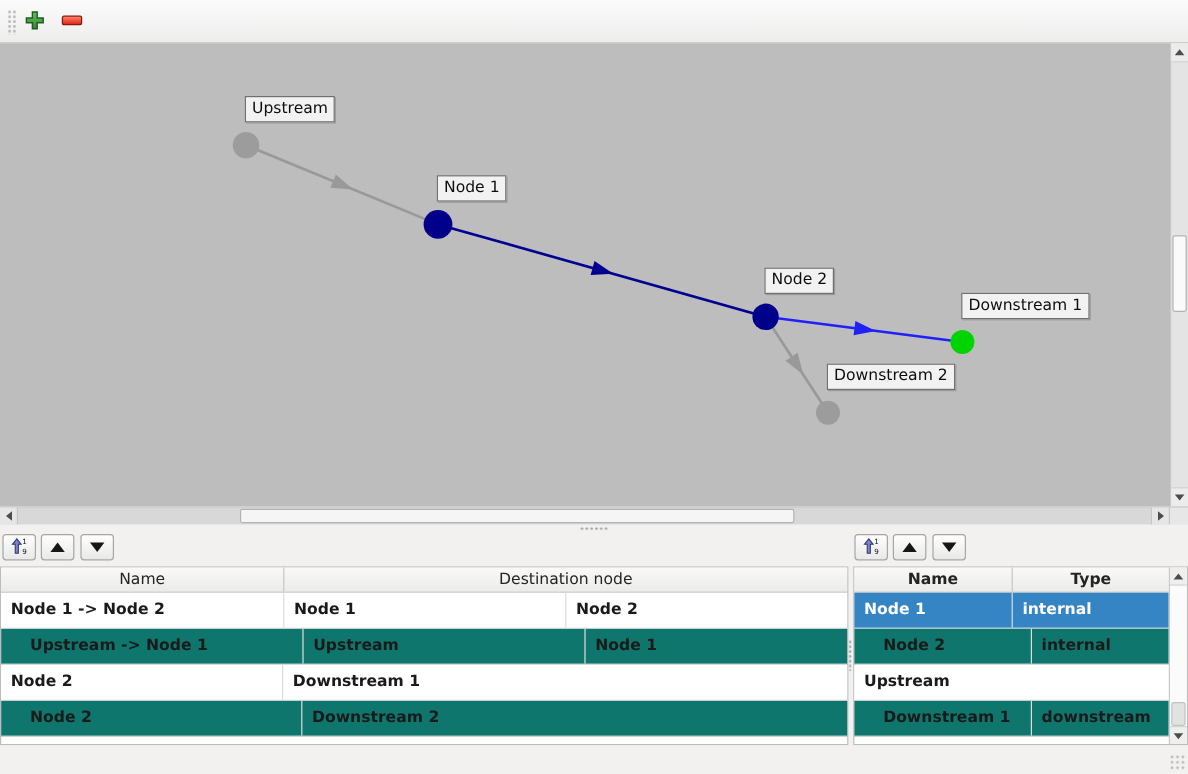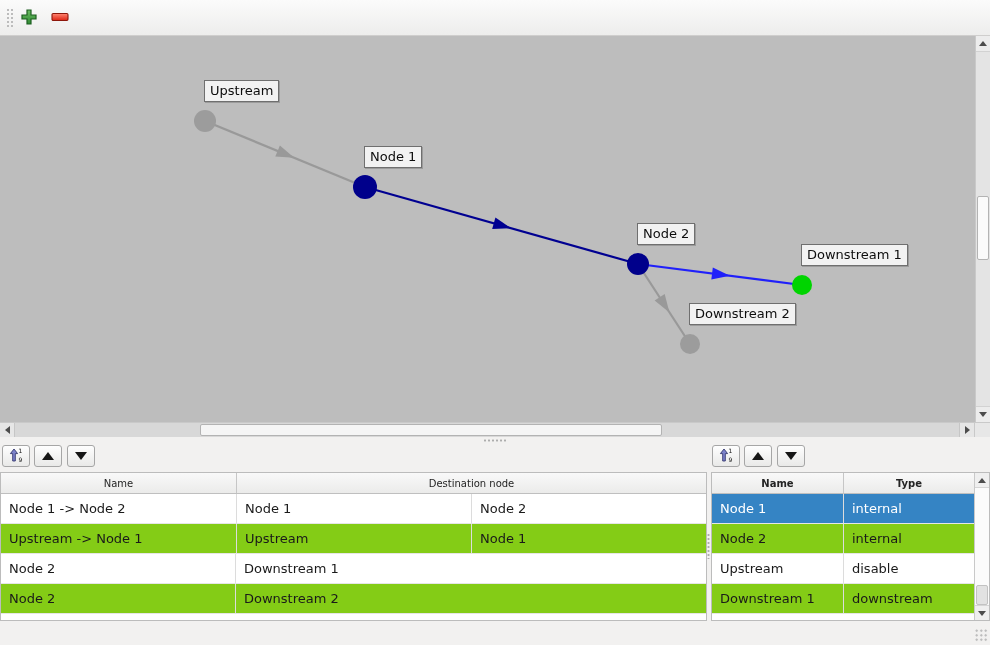--- a/index.html
+++ b/index.html
@@ -70,28 +70,28 @@
   .mini-btn .tri-b-up { width:0;height:0;border-left:6px solid transparent;border-right:6px solid transparent;border-bottom:8px solid #161616; }
   .mini-btn .tri-b-down { width:0;height:0;border-left:6px solid transparent;border-right:6px solid transparent;border-top:8px solid #161616; }
 
   
   .tframe { position:absolute; background:#fff; border:1px solid #bcbcbc; }
   .tframe.left  { left:0;   top:472px; width:707px; height:149px; }
   .tframe.right { left:711px; top:472px; width:279px; height:149px; }
   .thead { display:flex; height:21px; background:linear-gradient(#f9f9f9,#ebebea);
     border-bottom:1px solid #bfbfbf; }
   .thcell { display:flex; align-items:center; justify-content:center;
-    border-right:1px solid #c6c6c6; font-size:10px; color:#242424; overflow:hidden; }
+    border-right:1px solid #c6c6c6; font-size:13px; color:#242424; overflow:hidden; }
   .thcell:last-child { border-right:none; }
   .tframe.right .thcell { font-weight:bold; }
   .trow { display:flex; height:30px; border-bottom:1px solid #e6e6e6; background:#fff; }
-  .trow.alt { background:#84cc16; }
+  .trow.alt { background:#0f766e;padding-left:16px; }
   .trow.sel { background:var(--selection); color:#fff; }
   .tcell { display:flex; align-items:center; padding-left:8px;
-    border-right:1px solid #dcdcdc; overflow:hidden; white-space:nowrap; }
+    border-right:1px solid #dcdcdc; overflow:hidden; white-space:nowrap;font-weight:bold; }
   .tcell:last-child { border-right:none; }
   
   .lt .c0 { width:236px; } .lt .c1 { width:235px; } .lt .c2 { flex:1;text-align:right; }
   .rt .c0 { width:132px; } .rt .c1 { flex:1; }
   .rt-body { position:absolute; left:0; top:0; right:15px; bottom:0; }
   .nt-scroll { position:absolute; right:0; top:0; width:15px; height:147px;
     background:#fbfbfb; border-left:1px solid #c9c9c9; }
   .nt-scroll .arrow-zone { position:absolute; left:0; width:14px; height:15px;
     display:flex; align-items:center; justify-content:center; background:#efefef; }
   .nt-scroll .az-top { top:0; border-bottom:1px solid #d5d5d5; }
@@ -256,21 +256,20 @@
     <div class="trow sel">
       <div class="tcell c0">Node 1</div>
       <div class="tcell c1">internal</div>
     </div>
     <div class="trow alt">
       <div class="tcell c0">Node 2</div>
       <div class="tcell c1">internal</div>
     </div>
     <div class="trow">
       <div class="tcell c0">Upstream</div>
-      <div class="tcell c1">disable</div>
     </div>
     <div class="trow alt">
       <div class="tcell c0">Downstream 1</div>
       <div class="tcell c1">downstream</div>
     </div>
   </div>
   <div class="nt-scroll">
     <div class="arrow-zone az-top">
         <span class="tri tri-up"></span>
       </div>

